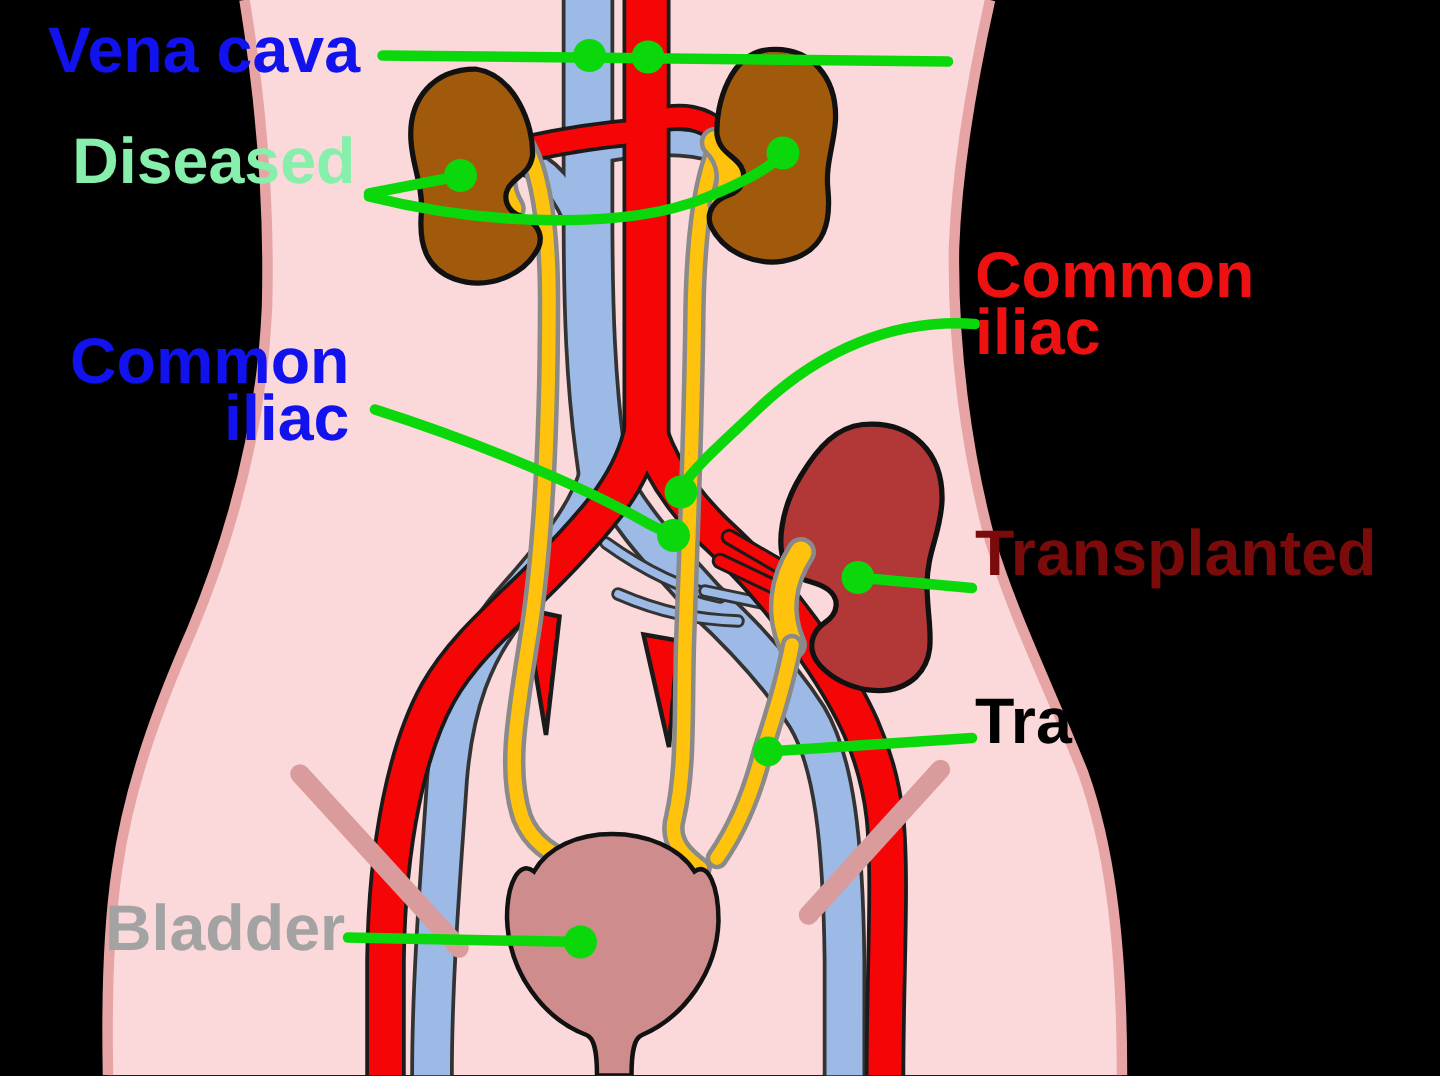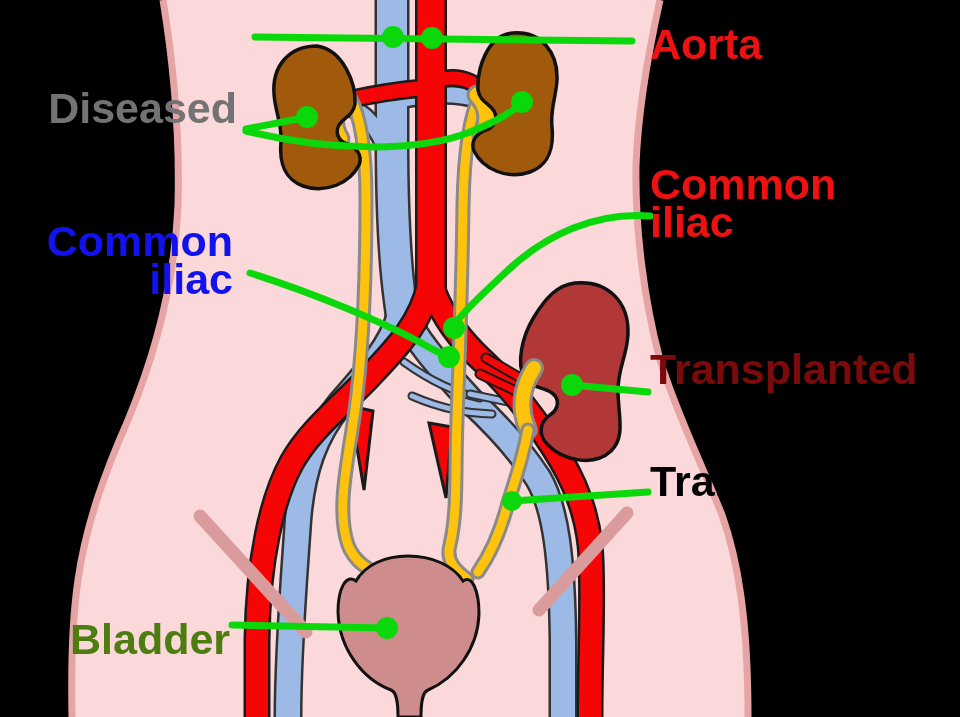--- a/index.html
+++ b/index.html
@@ -2,27 +2,27 @@
 <html><head>
 <meta charset="utf-8">
 <style>
   html,body{margin:0;padding:0;background:#000;}
   #stage{position:relative;width:960px;height:717px;overflow:hidden;background:#000;
          font-family:"Liberation Sans",sans-serif;}
   #art{position:absolute;left:0;top:0;}
   .lbl{position:absolute;font-weight:bold;font-size:43px;white-space:nowrap;}
   .lbl div{white-space:nowrap;}
   #lbl-vena-cava{left:32px;top:13px;line-height:43px;color:#1212EE;}
-  #lbl-diseased{right:723px;top:86px;line-height:45px;text-align:right;color:#737373;}
+  #lbl-diseased{right:723px;top:86px;line-height:45px;text-align:right;color:#86efac;}
   #lbl-iliac-vein{right:727px;top:222px;line-height:38px;text-align:right;color:#1212EE;}
   #lbl-aorta{left:650px;top:23px;line-height:43px;color:#EE1111;}
   #lbl-iliac-artery{left:650px;top:165px;line-height:38px;color:#EE1111;}
   #lbl-trans-kidney{left:650px;top:347px;line-height:45px;color:#7B0B0B;}
   #lbl-trans-ureter{left:650px;top:461px;line-height:40px;color:#000000;}
-  #lbl-bladder{left:70px;top:598px;line-height:43px;color:#4d7c0f;margin-top:20px;}
+  #lbl-bladder{left:70px;top:598px;line-height:43px;color:#a3a3a3;}
 </style>
 </head>
 <body>
 
 <div id="stage">
 
 <svg id="art" width="960" height="717" viewBox="0 0 960 717">
 
   <path d="M163,0 L660,0 C650,45 638,110 636,165 C635,230 644,300 660,360
        C676,412 700,460 722,515 C738,560 748,620 748,717
@@ -148,31 +148,31 @@
     <circle cx="307" cy="117" r="11"></circle>
     <circle cx="522" cy="102" r="11"></circle>
     <circle cx="449" cy="357" r="11"></circle>
     <circle cx="454" cy="328" r="11"></circle>
     <circle cx="572" cy="385" r="11"></circle>
     <circle cx="512" cy="501" r="10"></circle>
     <circle cx="387" cy="628" r="11"></circle>
   </g>
 </svg>
 
+<div class="lbl" id="lbl-vena-cava">Vena cava</div>
 
 <div class="lbl" id="lbl-diseased">
   <div>Diseased</div>
 </div>
 
 <div class="lbl" id="lbl-iliac-vein">
   <div>Common</div>
   <div>iliac</div>
 </div>
 
-<div class="lbl" id="lbl-aorta">Aorta</div>
 
 <div class="lbl" id="lbl-iliac-artery">
   <div>Common</div>
   <div>iliac</div>
 </div>
 
 <div class="lbl" id="lbl-trans-kidney">
   <div>Transplanted</div>
 </div>
 

